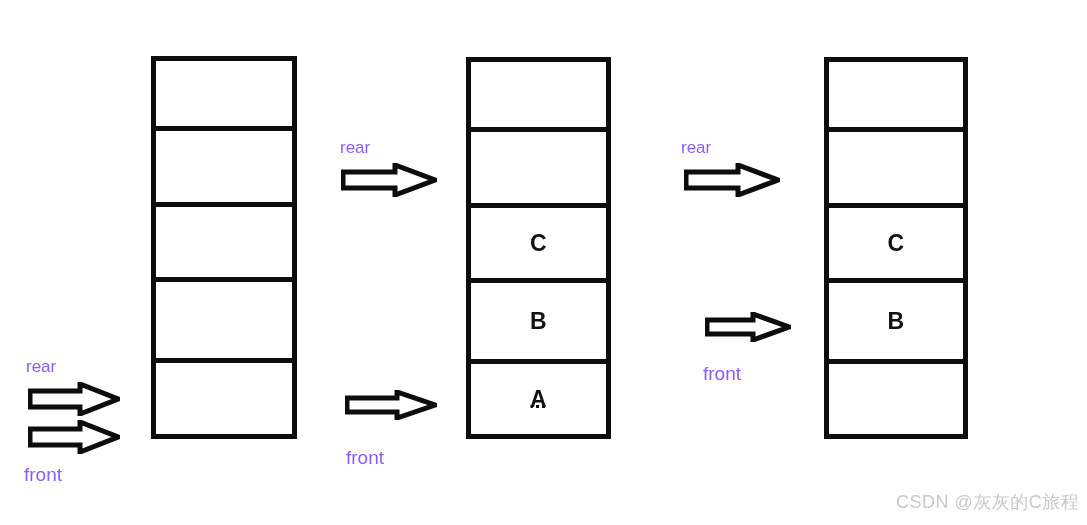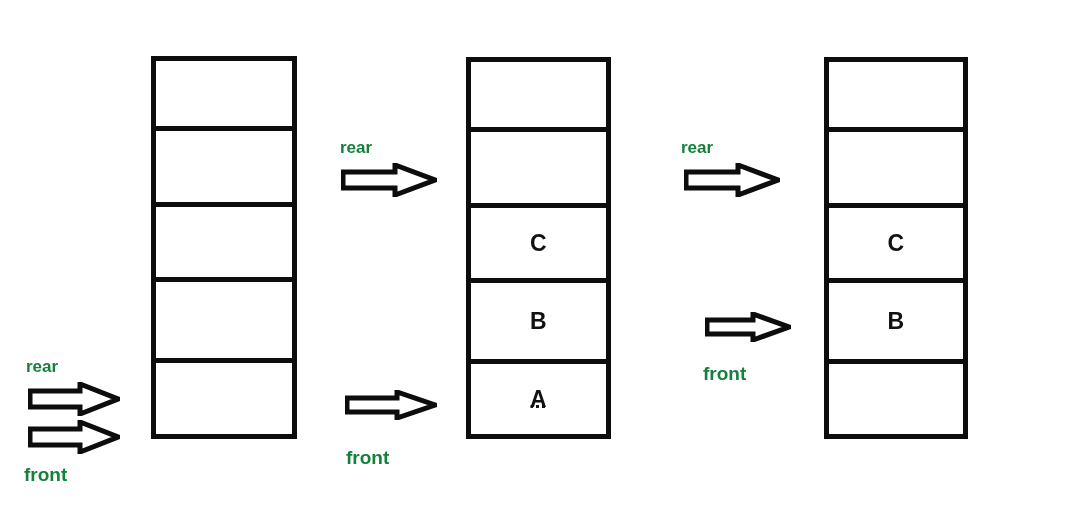--- a/index.html
+++ b/index.html
@@ -59,22 +59,22 @@
         #111 0 3px, transparent 3px 6px,
         #111 6px 9px, transparent 9px 12px,
         #111 12px 15px, transparent 15px 17px);
   }
 
   
   .ptr-label {
     position: absolute;
     font-family: "Liberation Sans", sans-serif;
     font-size: 17px;
-    font-weight: 700;
-    color: #15803d;
+    font-weight: 400;
+    color: #8b5cf6;
     white-space: nowrap;
     line-height: 1;
   }
 
   
   .arrow {
     position: absolute;
   }
   .arrow svg {
     display: block;
@@ -190,14 +190,15 @@
       <span class="cell-label">C</span>
     </div>
     <div class="cell" style="height:81px;">
       <span class="cell-label">B</span>
     </div>
     <div class="cell last" style="height:70px;">
       <span class="cell-label"></span>
     </div>
   </div>
 
+  <div class="watermark" style="left:896px; top:490px;">CSDN @灰灰的C旅程</div>
 
 </div>
 
 </body></html>

